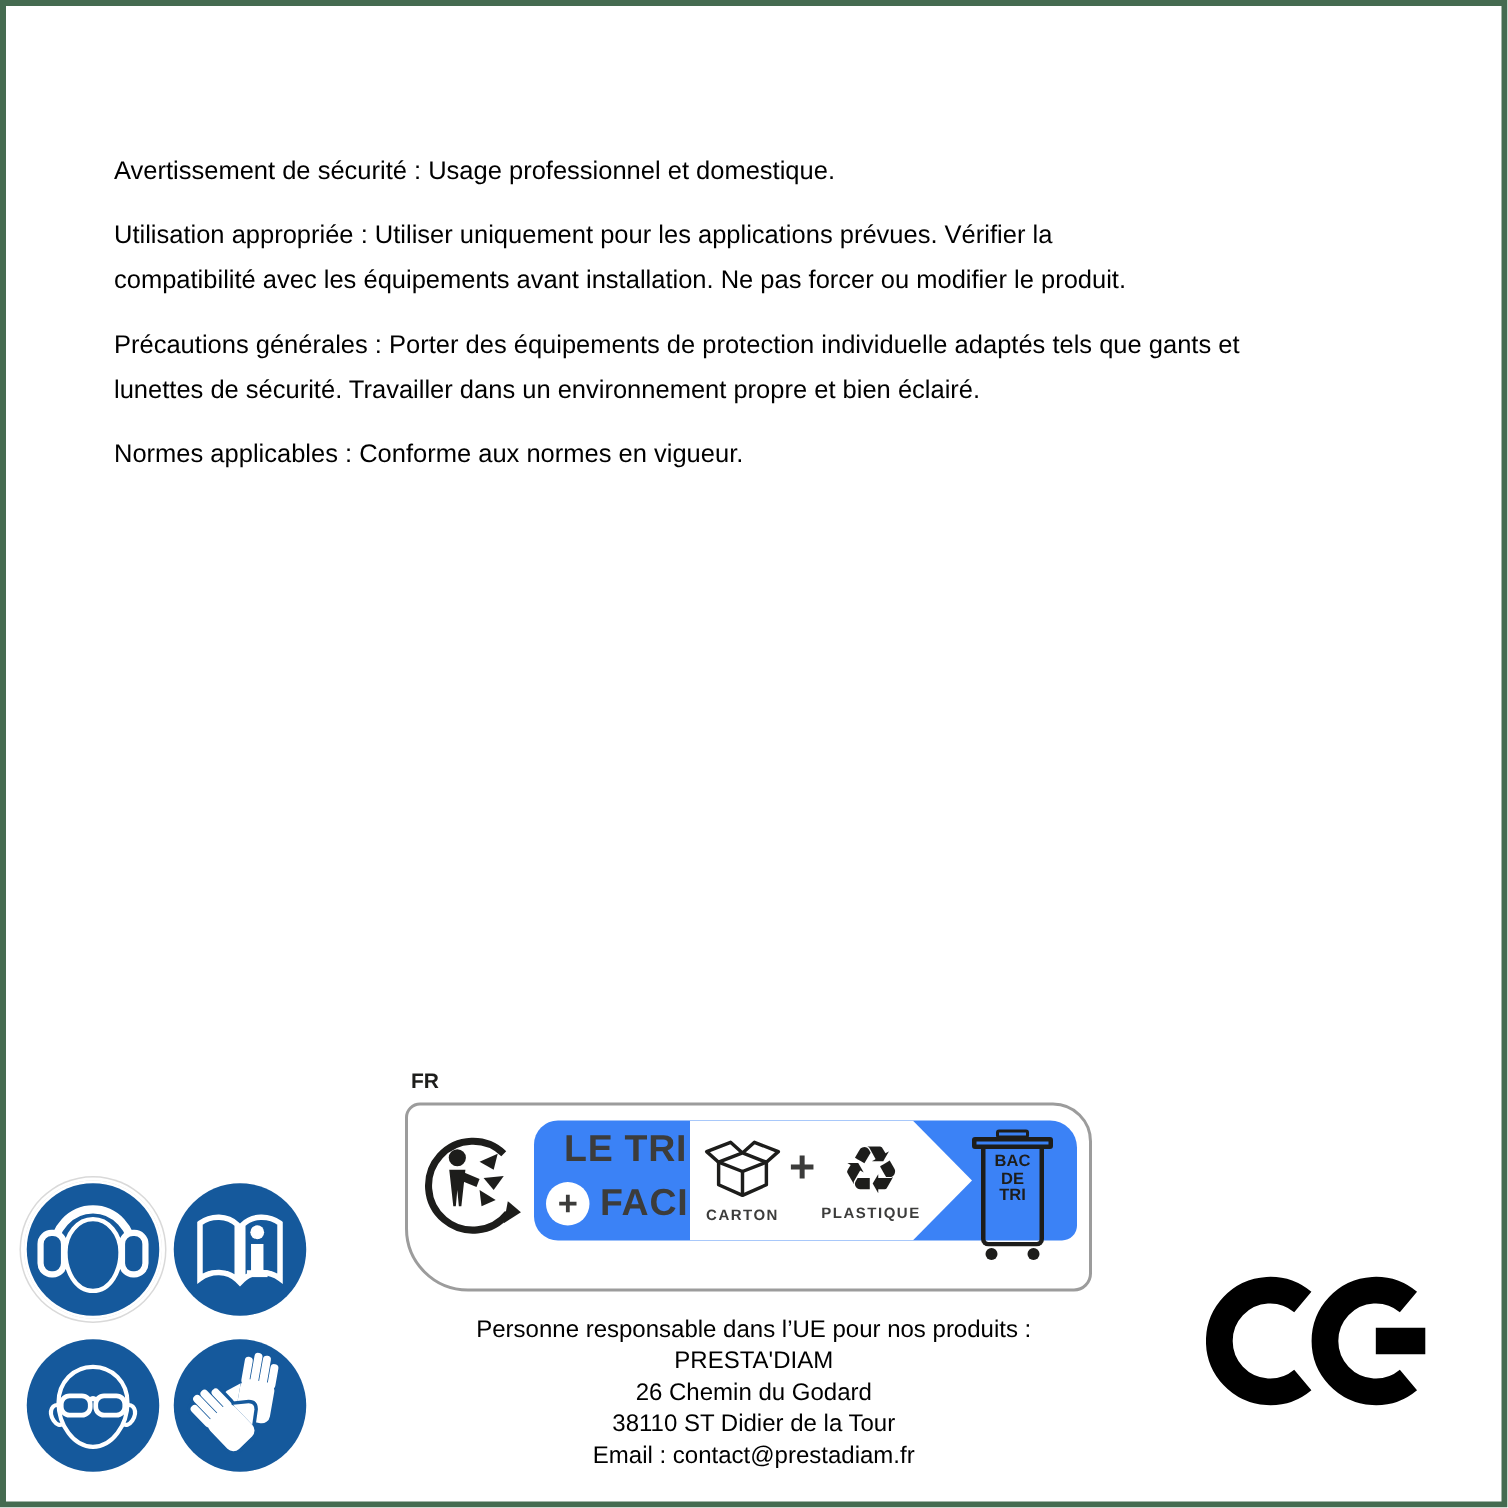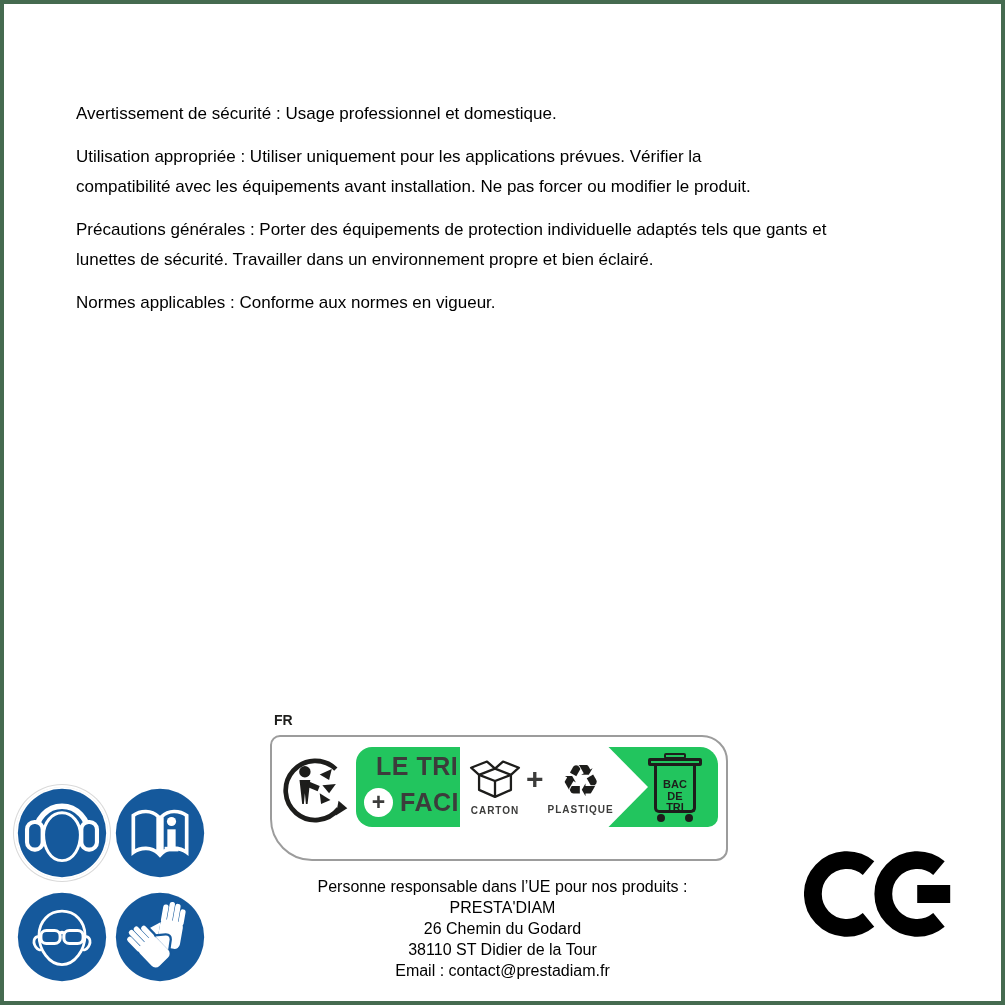--- a/index.html
+++ b/index.html
@@ -29,21 +29,21 @@
   .fr { position:absolute; left:270px; top:708px; font-size:14px; font-weight:bold; color:#1d1d1b; }
   .tri-box {
     position:absolute; left:266px; top:731px; width:458px; height:126px;
     background:#fff; border:2px solid #9c9c9c; box-sizing:border-box;
     border-radius:10px 26px 12px 42px;
   }
   .triman { position:absolute; left:10px; top:14px; width:70px; height:82px; }
   .triman svg { width:100%; height:100%; display:block; }
   .banner {
     position:absolute; left:84px; top:10px; width:362px; height:80px;
-    background:#22c55e; border-radius:16px 18px 10px 16px;
+    background:#3b82f6; border-radius:16px 18px 10px 16px;
   }
   .letri  { position:absolute; left:20px; top:5px;  font-size:25px; font-weight:bold; color:#3C3C3B; letter-spacing:.5px; }
   .plusb  {
     position:absolute; left:8px; top:41px; width:29px; height:29px; background:#fff; border-radius:50%;
     display:flex; align-items:center; justify-content:center; font-size:23px; font-weight:bold; color:#3C3C3B;
   }
   .facile { position:absolute; left:44px; top:41px; font-size:25px; font-weight:bold; color:#3C3C3B; letter-spacing:.5px; }
   .chev {
     position:absolute; left:104px; top:0; width:188px; height:80px; background:#fff;
     clip-path:polygon(0 0, 79% 0, 100% 50%, 79% 100%, 0 100%);
@@ -51,23 +51,23 @@
   }
   .mat { display:flex; flex-direction:column; align-items:center; }
   .mat svg { display:block; }
   .mat-label { font-size:10px; font-weight:bold; letter-spacing:1px; color:#3C3C3B; margin-top:1px; }
   .plus-sep { font-size:30px; font-weight:bold; color:#3C3C3B; margin:0 4px 16px 4px; }
   .recycle-glyph { font-size:44px; line-height:44px; color:#1d1d1b; font-family:"DejaVu Sans", sans-serif; }
   .bin { position:absolute; right:24px; top:16px; width:54px; display:flex; flex-direction:column; align-items:center; }
   .bin-handle { width:22px; height:6px; border:2.5px solid #1d1d1b; border-radius:2px; box-sizing:border-box; }
   .bin-lid { width:54px; height:8px; border:3px solid #1d1d1b; border-radius:2px; box-sizing:border-box; margin-top:-1px; }
   .bin-body {
-    width:42px; height:47px; border:3px solid #1d1d1b; border-top:none; border-radius:0 0 5px 5px;
+    width:42px; height:65px; border:3px solid #1d1d1b; border-top:none; border-radius:0 0 5px 5px;
     box-sizing:border-box; text-align:center; font-size:11px; font-weight:bold; line-height:11.5px;
-    color:#1d1d1b; padding-top:13px; white-space:pre-line;
+    color:#1d1d1b; padding-top:3px; white-space:pre-line;
   }
   .bin-wheels { display:flex; justify-content:space-between; width:36px; margin-top:1px; }
   .wheel { width:8px; height:8px; background:#1d1d1b; border-radius:50%; }
   .caption {
     position:absolute; right:34px; top:95px; font-size:17px; font-style:italic; font-weight:bold; color:#3C3C3B;
   }
 
   .address {
     position:absolute; left:0; top:872px; width:100%; text-align:center;
     font-size:16px; font-weight:normal; line-height:21px; white-space:pre-line;

